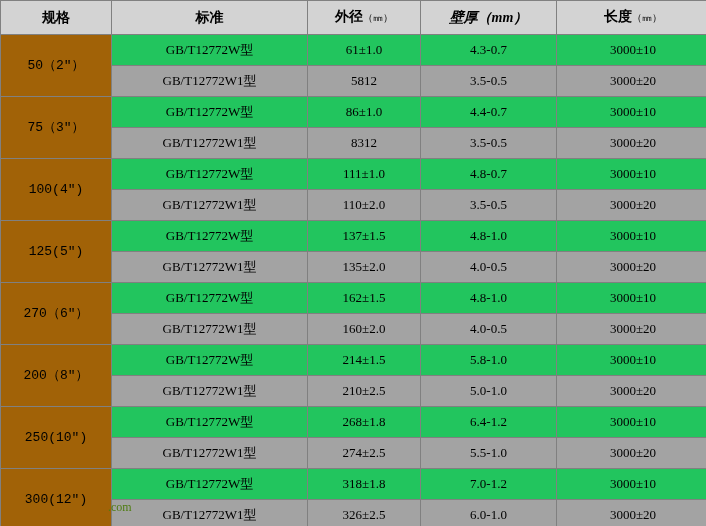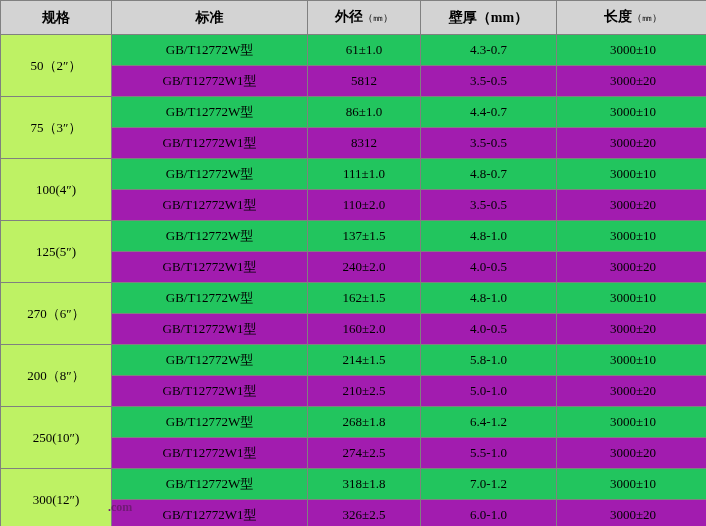--- a/index.html
+++ b/index.html
@@ -35,44 +35,44 @@
     font-weight: bold;
     font-size: 14px;
     height: 32px;
     line-height: 32px;
   }
   thead th .unit {
     font-size: 10px;
     font-weight: normal;
   }
   td.spec-cell {
-    background: #bef264;
+    background: #a16207;
     font-size: 13px;
+    font-family: Liberation Mono, monospace;
   }
   tr.row-a td.data-cell {
     background: #22c55e;
   }
   tr.row-b td.data-cell {
-    background: #a21caf;
+    background: #a3a3a3;
   }
   .col-spec { width: 110px; }
   .col-std { width: 195px; }
   .col-od { width: 112px; }
-  .col-wall { width: 135px; }
+  .col-wall { width: 135px; font-style: italic; }
   .col-len { width: 152px; }
 
   .watermark {
     position: absolute;
     left: 108px;
     top: 500px;
     font-size: 12px;
-    color: #701a75;
+    color: #4d7c0f;
     font-family: "Liberation Serif", serif;
     pointer-events: none;
-    font-weight: bold;
   }
 </style>
 </head>
 <body>
 
 <table class="spec-table">
   <thead>
     <tr>
       <th class="col-spec"><span>规格</span></th>
       <th class="col-std"><span>标准</span></th>
@@ -127,21 +127,21 @@
 
     <tr class="row-a">
       <td class="spec-cell" rowspan="2">125(5″)</td>
       <td class="data-cell">GB/T12772W型</td>
       <td class="data-cell">137±1.5</td>
       <td class="data-cell">4.8-1.0</td>
       <td class="data-cell">3000±10</td>
     </tr>
     <tr class="row-b">
       <td class="data-cell">GB/T12772W1型</td>
-      <td class="data-cell">240±2.0</td>
+      <td class="data-cell">135±2.0</td>
       <td class="data-cell">4.0-0.5</td>
       <td class="data-cell">3000±20</td>
     </tr>
 
     <tr class="row-a">
       <td class="spec-cell" rowspan="2">270（6″）</td>
       <td class="data-cell">GB/T12772W型</td>
       <td class="data-cell">162±1.5</td>
       <td class="data-cell">4.8-1.0</td>
       <td class="data-cell">3000±10</td>

